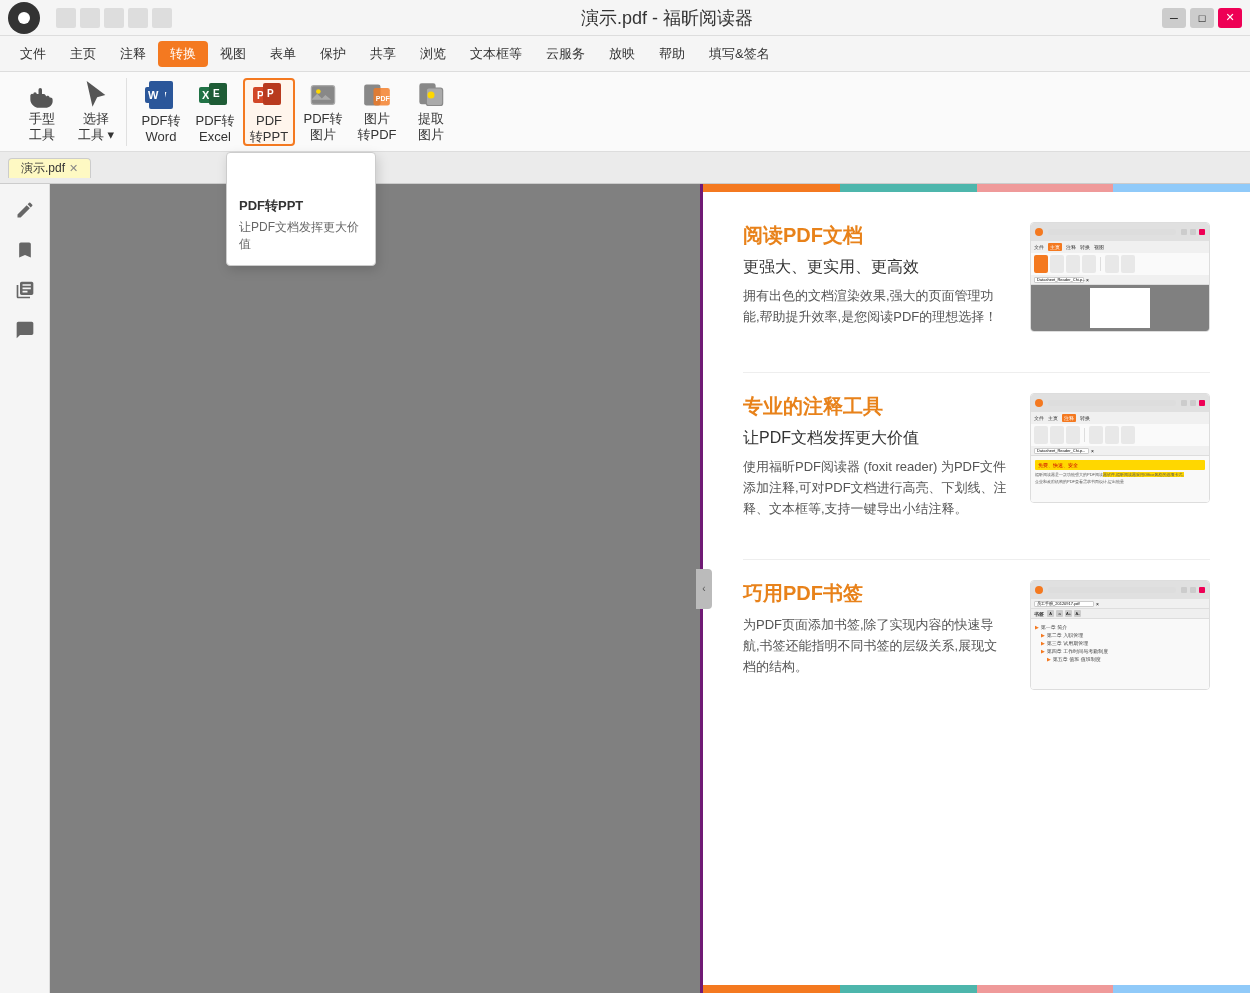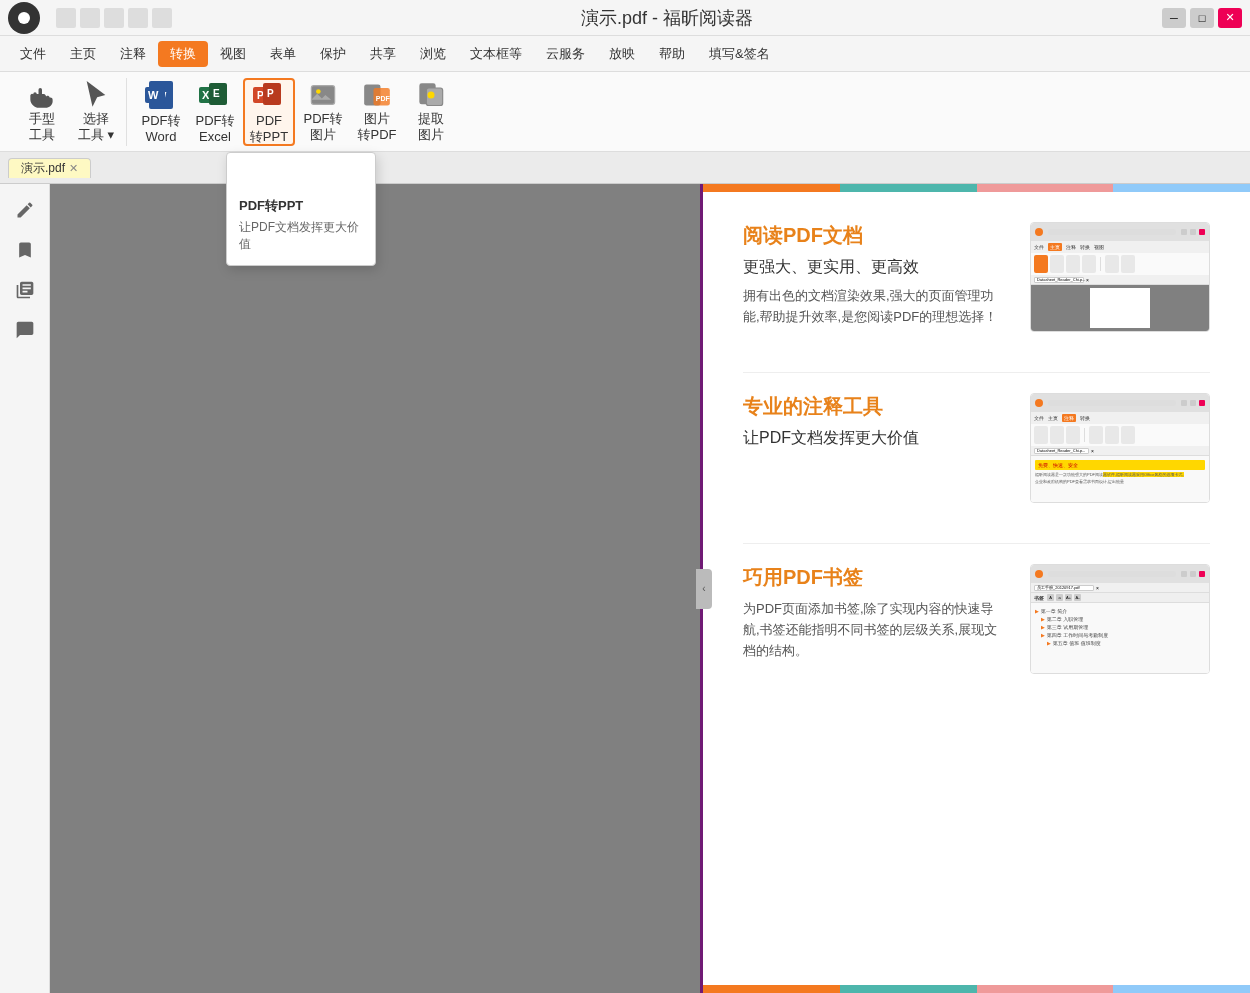--- a/index.html
+++ b/index.html
@@ -499,20 +499,21 @@
             </div>
           </div>
         </div>
 
         <hr class="section-divider">
 
         <div class="preview-section">
           <div class="preview-text">
             <div class="preview-title">专业的注释工具</div>
             <div class="preview-subtitle">让PDF文档发挥更大价值</div>
+            <div class="preview-body">使用福昕PDF阅读器 (foxit reader) 为PDF文件添加注释,可对PDF文档进行高亮、下划线、注释、文本框等,支持一键导出小结注释。</div>
           </div>
           <div class="preview-screenshot">
             <div class="mini-app mini-annotation">
               <div class="mini-titlebar">
                 <div class="mini-dot"></div>
                 <div style="flex:1;background:#ddd;height:6px;border-radius:2px;margin:0 2px;"></div>
                 <div style="width:6px;height:6px;background:#ccc;border-radius:1px;"></div>
                 <div style="width:6px;height:6px;background:#ccc;border-radius:1px;"></div>
                 <div style="width:6px;height:6px;background:#e05;border-radius:1px;"></div>
               </div>

